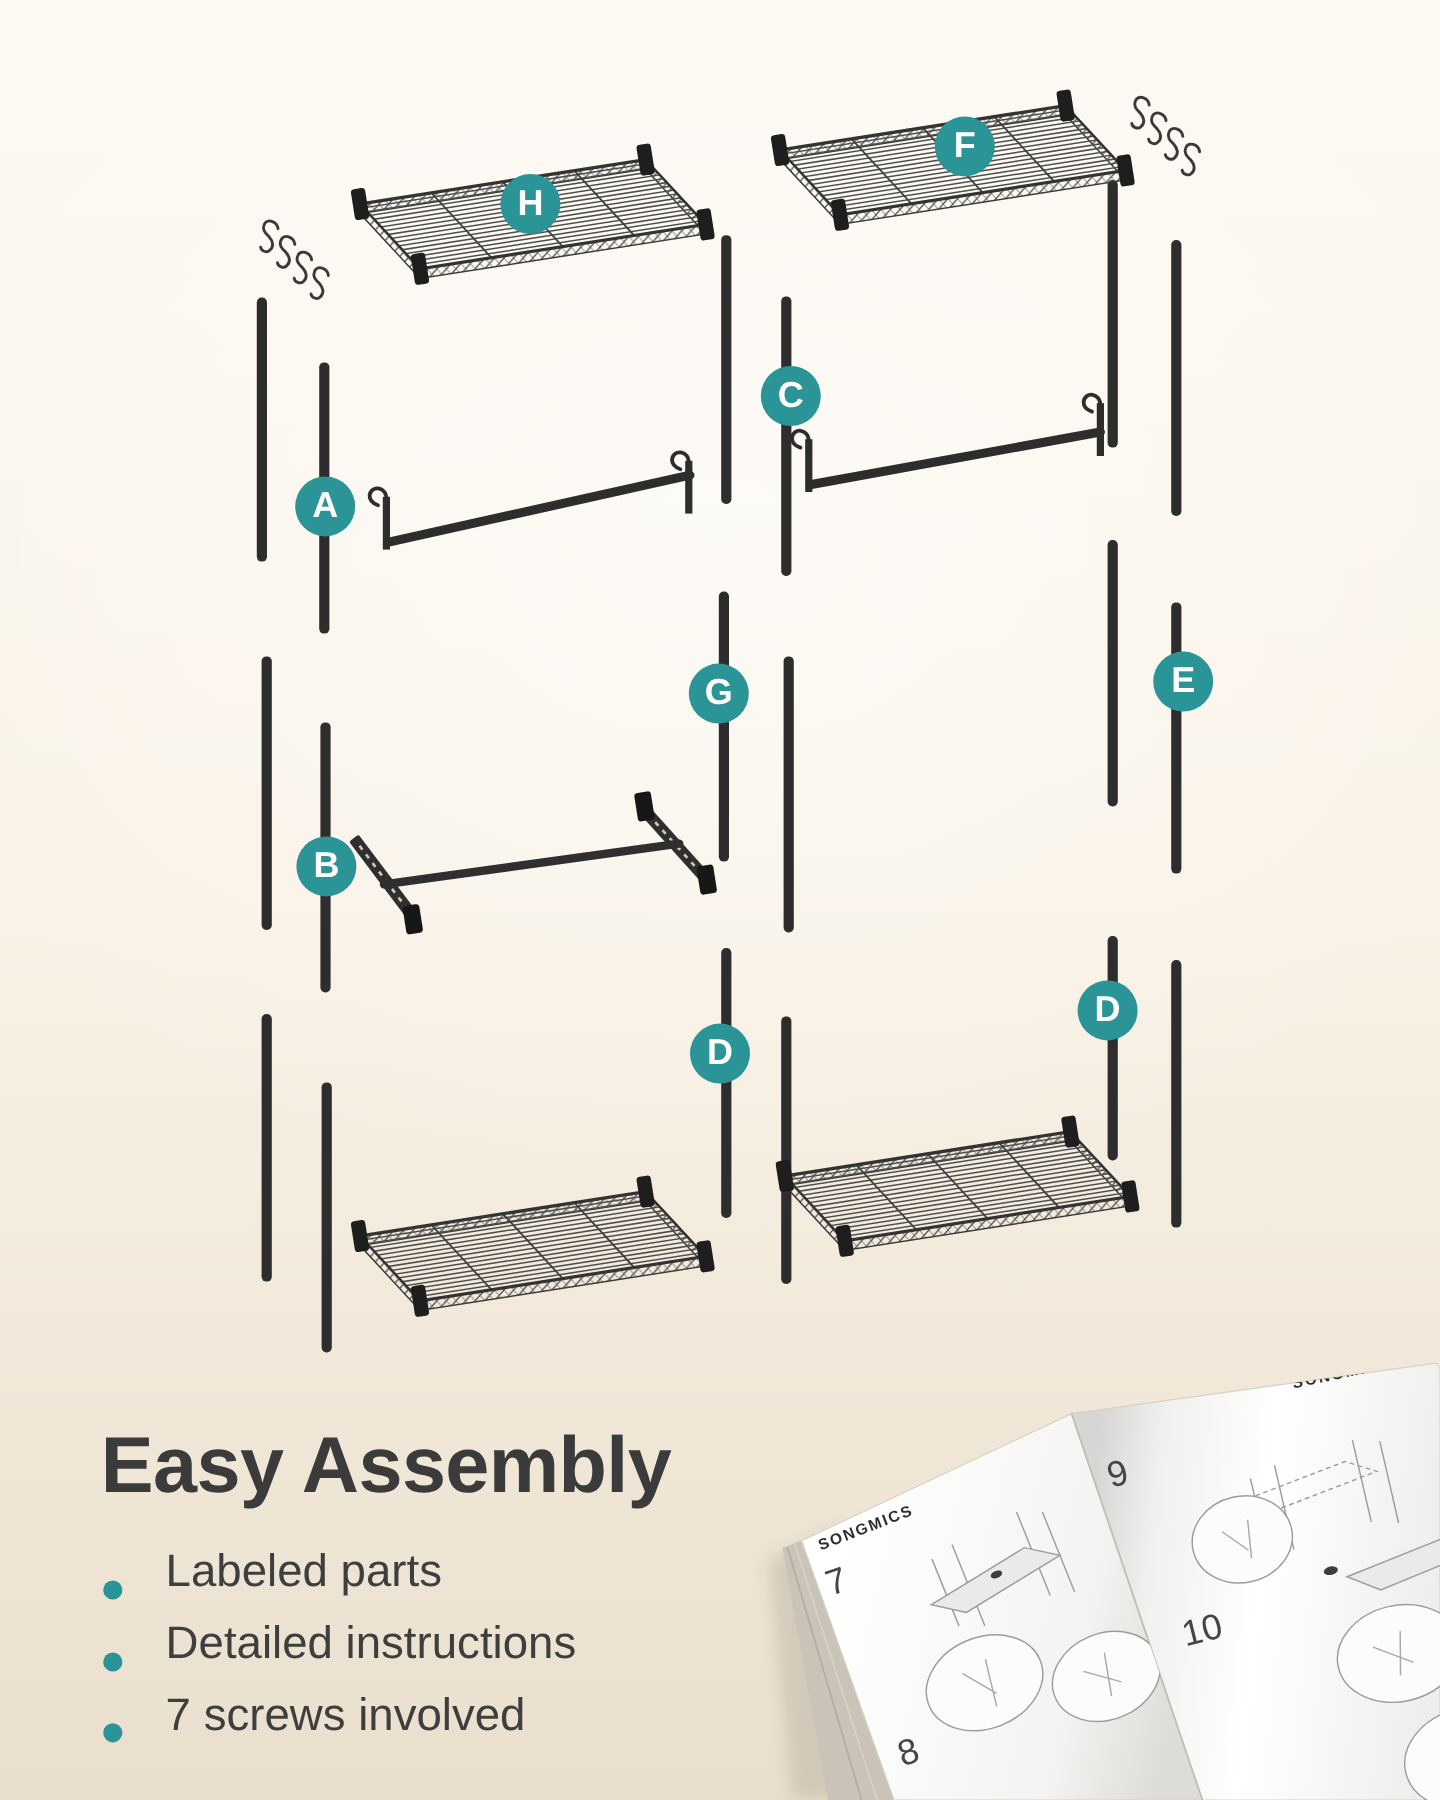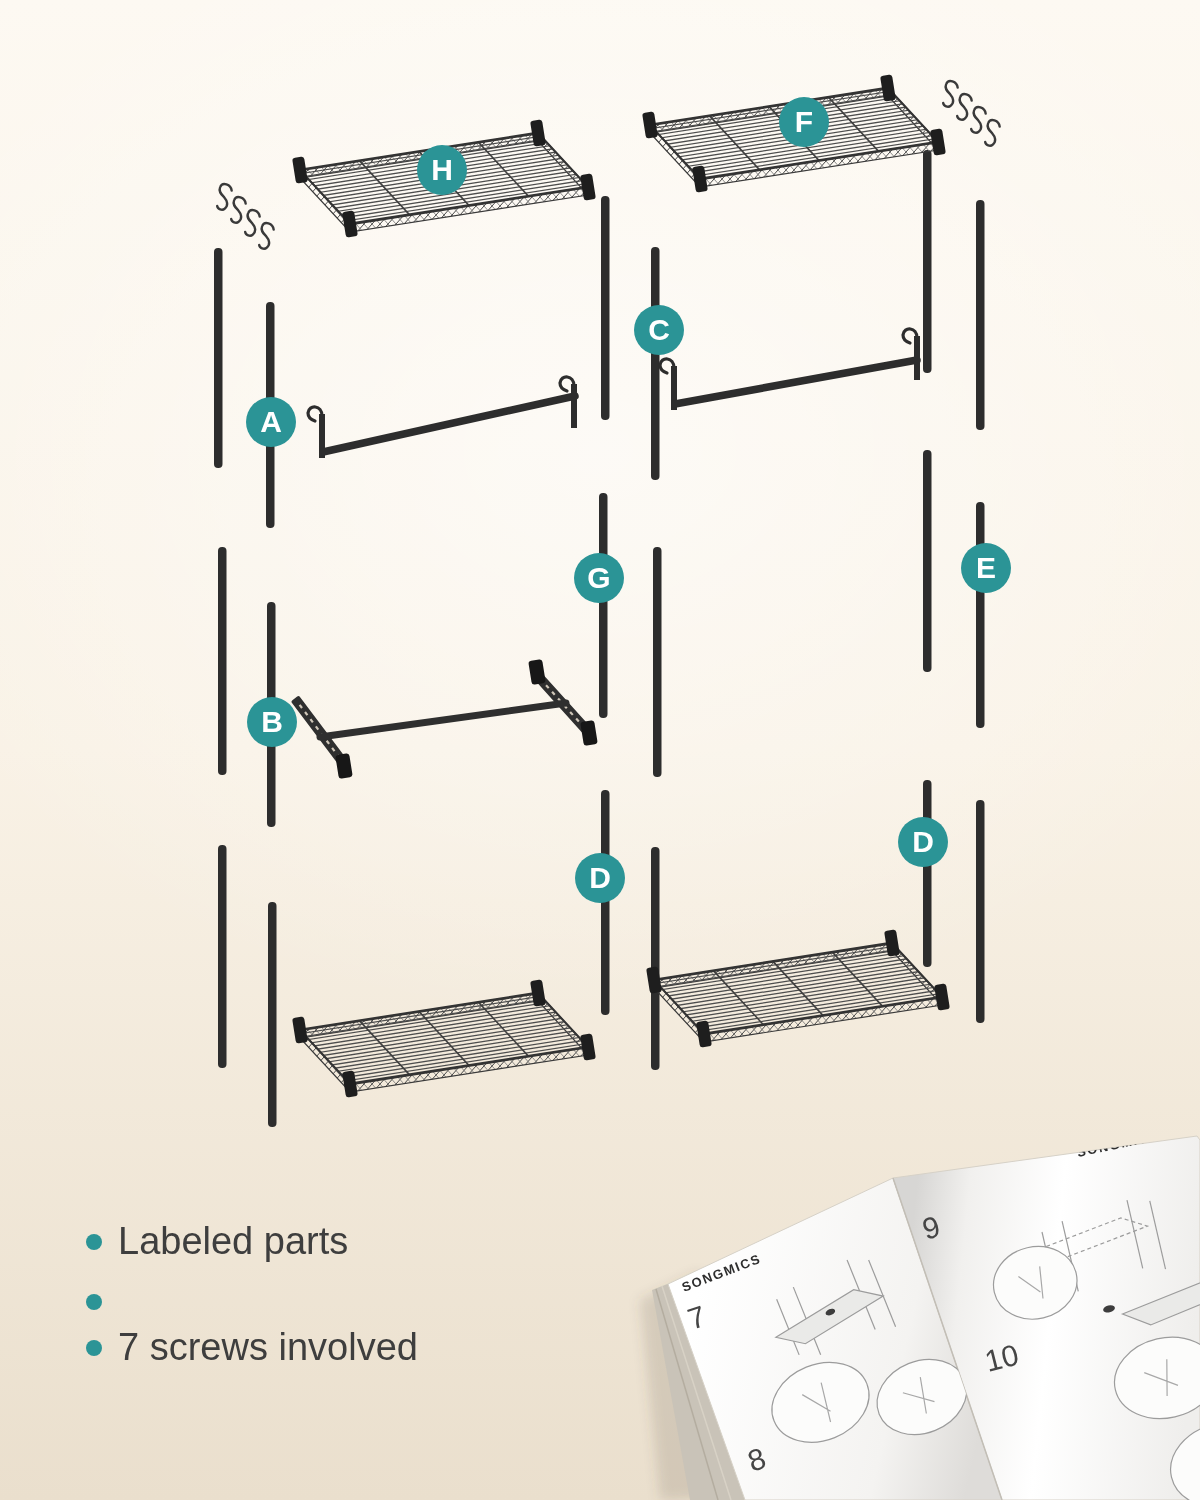--- a/index.html
+++ b/index.html
@@ -32,22 +32,22 @@
   .pl-dl{left:575px;top:853px;}
   .pl-dr{left:898px;top:817px;}
 
   
   .headline{position:absolute;left:84px;top:1186px;width:560px;}
   .headline h1{
     margin:0;font-size:66px;font-weight:700;color:#3b3b3b;letter-spacing:-0.5px;line-height:1.05;
   }
   .headline ul{list-style:none;margin:34px 0 0 2px;padding:0;}
   .headline li{
-    display:flex;align-items:flex-start;margin-bottom:16px;
-    font-size:38px;color:#3e3e3e;line-height:1.15;
+    display:flex;align-items:flex-end;margin-bottom:16px;
+    font-size:38px;color:#3e3e3e;line-height:1.15;gap:20px;
   }
   .headline .dot{
     flex:0 0 auto;width:16px;height:16px;border-radius:50%;
     background:#2b9496;margin:14px 16px 0 0;
   }
 </style>
 </head>
 <body>
 
 <div class="stage">
@@ -240,27 +240,29 @@
   <div class="plabel pl-f">F</div>
   <div class="plabel pl-a">A</div>
   <div class="plabel pl-c">C</div>
   <div class="plabel pl-g">G</div>
   <div class="plabel pl-e">E</div>
   <div class="plabel pl-b">B</div>
   <div class="plabel pl-dl">D</div>
   <div class="plabel pl-dr">D</div>
 
   <section class="headline">
+    <h1>Easy Assembly</h1>
     <ul>
       <li>
         <span class="dot"></span>
         <span>Labeled parts</span>
       </li>
       <li>
         <span class="dot"></span>
+        <span>Detailed instructions</span>
       </li>
       <li>
         <span class="dot"></span>
         <span>7 screws involved</span>
       </li>
     </ul>
   </section>
 
 </div>
 

